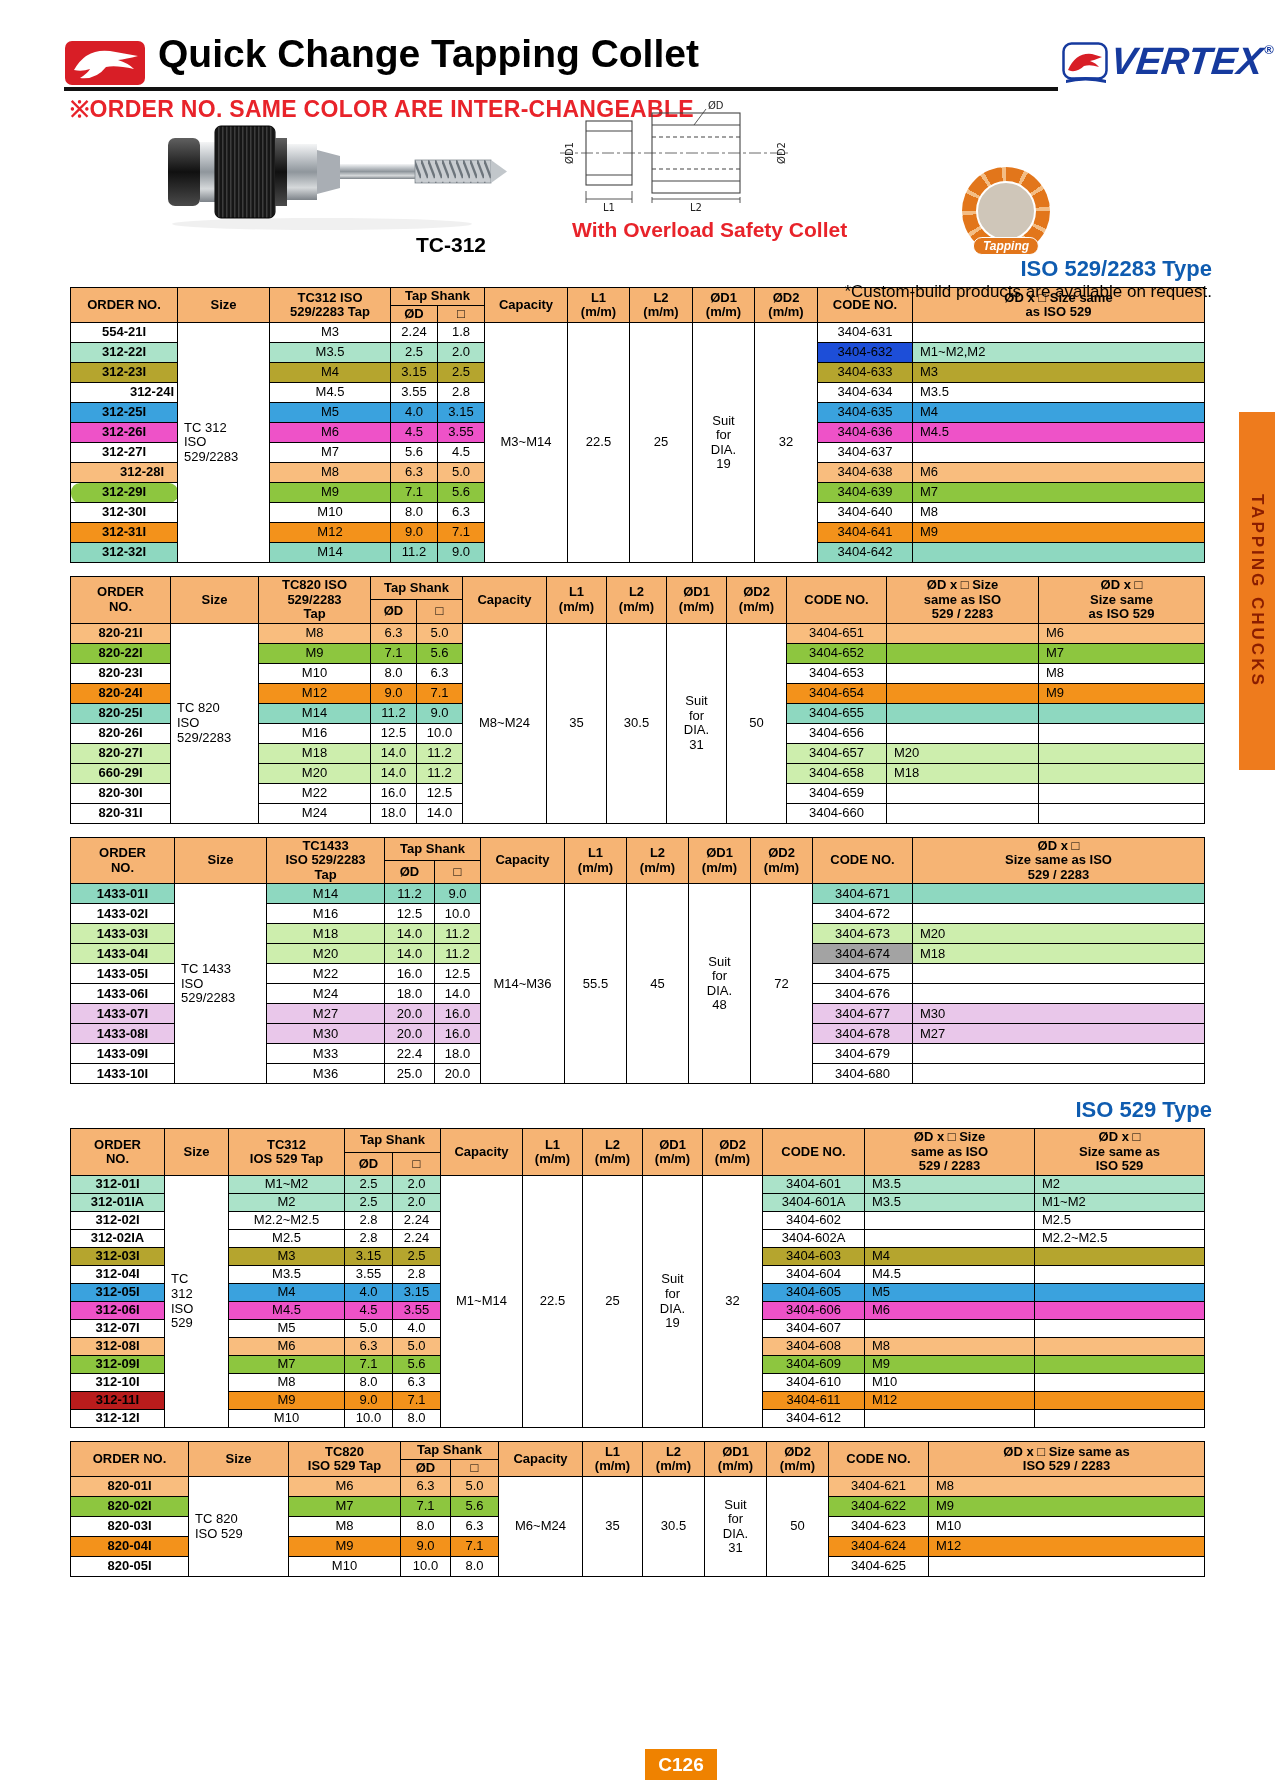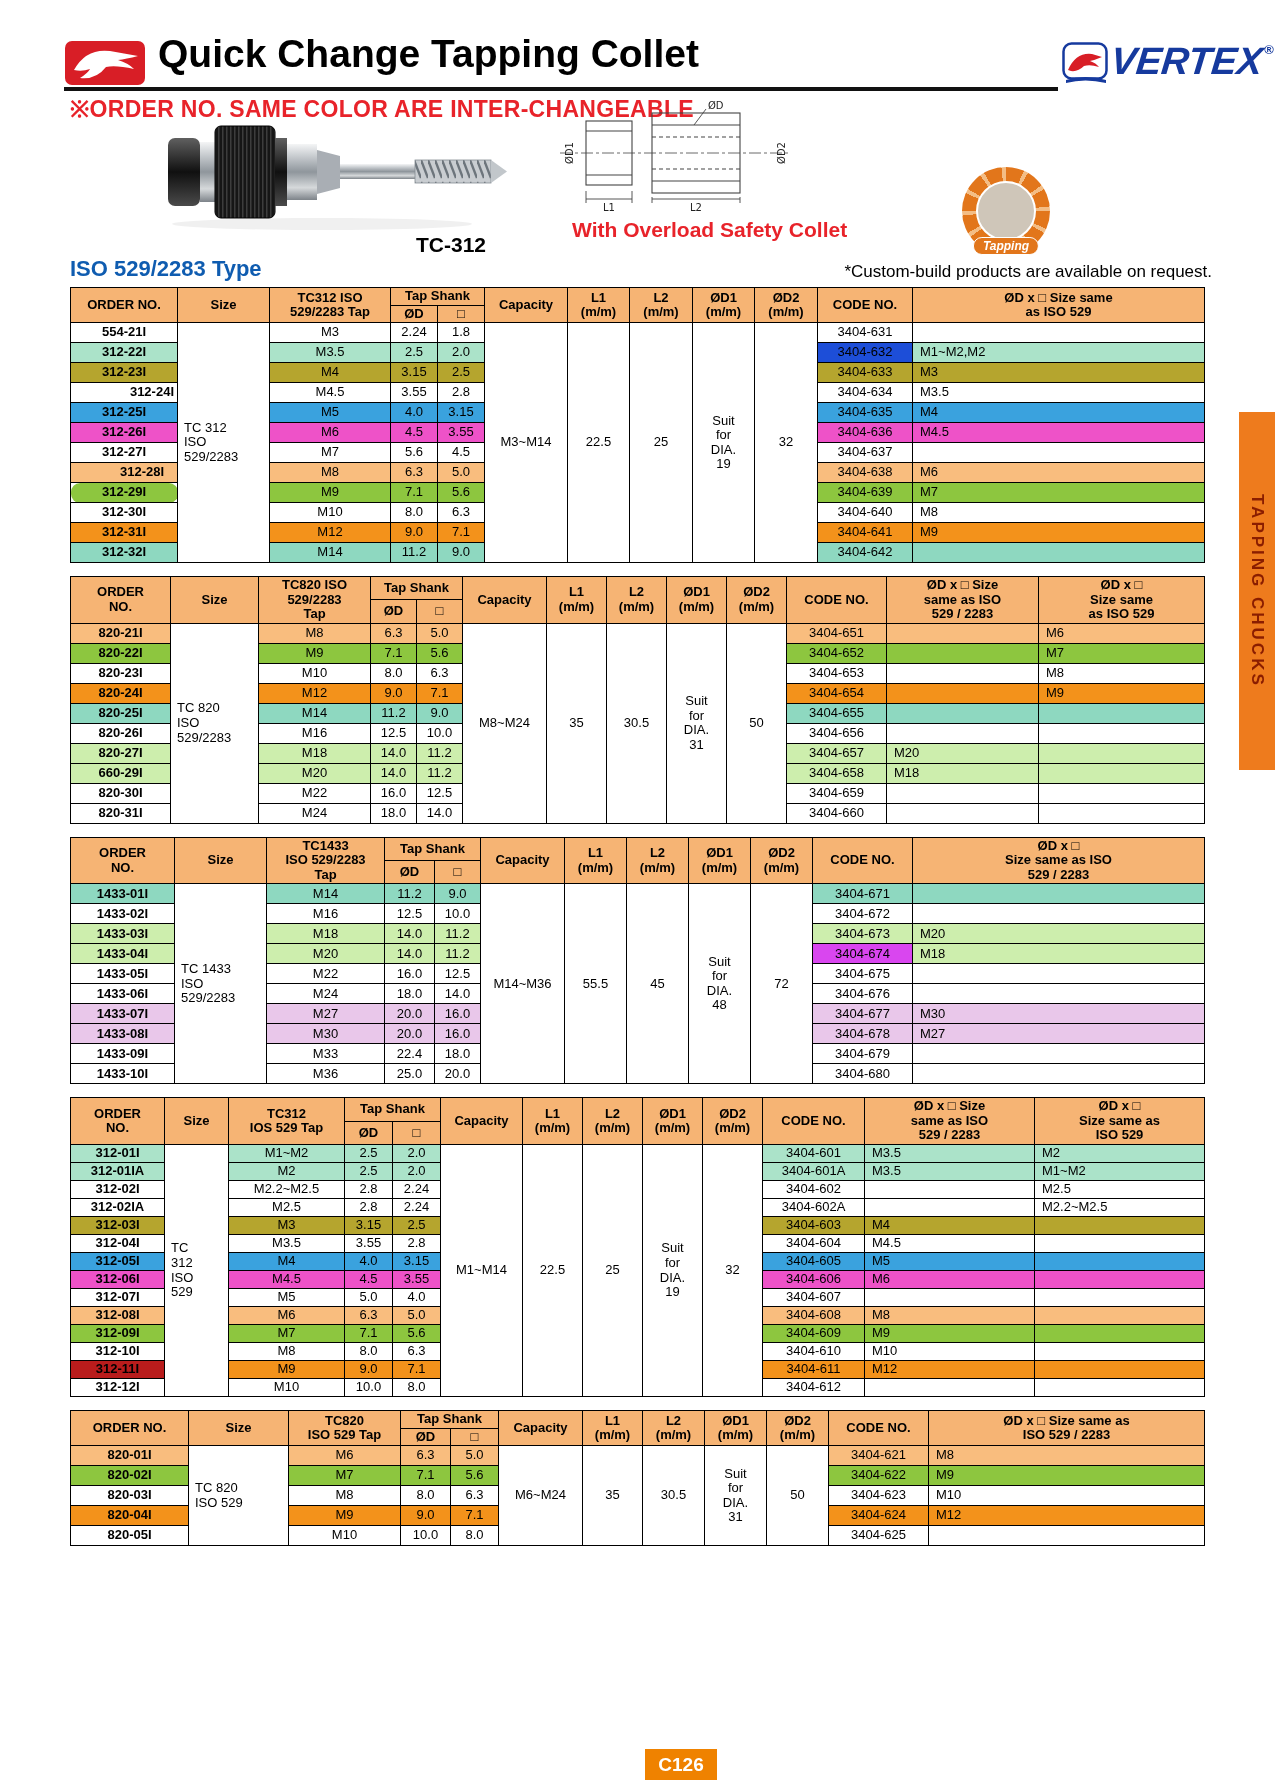--- a/index.html
+++ b/index.html
@@ -31,21 +31,21 @@
   .badge-label { position:absolute; left:50%; bottom:0; transform:translateX(-50%);
     background:#e2761b; color:#fff; font-style:italic; font-weight:bold; font-size:12px;
     padding:1px 9px; border-radius:9px; border:1px solid #fff; white-space:nowrap; }
 
   .side-tab { position:absolute; right:0; top:412px; width:36px; height:358px; background:#ee7b1d;
     color:#8a1d00; writing-mode:vertical-rl; font-weight:bold; font-size:17px; letter-spacing:3px;
     display:flex; align-items:center; justify-content:center; }
 
   
   .content { position:absolute; left:70px; top:256px; width:1142px; }
-  .sec-head-row { display:flex; justify-content:space-between; align-items:flex-end; margin:0 0 5px 0; height:26px; }
+  .sec-head-row { display:flex; justify-content:space-between; align-items:flex-end; margin:0 0 5px 0; height:26px;flex-direction:column; }
   .sec-heading { color:#0f5cb0; font-size:22px; font-weight:bold; }
   .custom-note { font-size:17px; }
   .table-slot { margin-bottom:13px; }
 
   table.data-table { border-collapse:collapse; table-layout:fixed; width:1134px; border:1.5px solid #000; }
   .data-table th,.data-table td { border:1px solid #000; font-size:13px; text-align:center;
     padding:1px 3px; white-space:pre-line; line-height:1.12; overflow:hidden; }
   .data-table th { background:#f6b474; font-weight:bold; }
   .data-table tbody td { height:20px; }
   table.compact tbody td { height:18px; }
@@ -550,21 +550,21 @@
             <td style="background: rgb(205, 238, 173);">14.0</td>
             <td style="background: rgb(205, 238, 173);">11.2</td>
             <td style="background: rgb(205, 238, 173);">3404-673</td>
             <td class="extra" style="background: rgb(205, 238, 173);">M20</td>
           </tr>
           <tr>
             <td class="order" style="background: rgb(205, 238, 173);">1433-04I</td>
             <td style="background: rgb(205, 238, 173);">M20</td>
             <td style="background: rgb(205, 238, 173);">14.0</td>
             <td style="background: rgb(205, 238, 173);">11.2</td>
-            <td style="background: #d946ef;">3404-674</td>
+            <td style="background: #a3a3a3;">3404-674</td>
             <td class="extra" style="background: rgb(205, 238, 173);">M18</td>
           </tr>
           <tr>
             <td class="order" style="background: rgb(255, 255, 255);">1433-05I</td>
             <td style="background: rgb(255, 255, 255);">M22</td>
             <td style="background: rgb(255, 255, 255);">16.0</td>
             <td style="background: rgb(255, 255, 255);">12.5</td>
             <td style="background: rgb(255, 255, 255);">3404-675</td>
             <td class="extra" style="background: rgb(255, 255, 255);"></td>
           </tr>
@@ -604,20 +604,23 @@
             <td class="order" style="background: rgb(255, 255, 255);">1433-10I</td>
             <td style="background: rgb(255, 255, 255);">M36</td>
             <td style="background: rgb(255, 255, 255);">25.0</td>
             <td style="background: rgb(255, 255, 255);">20.0</td>
             <td style="background: rgb(255, 255, 255);">3404-680</td>
             <td class="extra" style="background: rgb(255, 255, 255);"></td>
           </tr>
         </tbody>
       </table>
     </div>
+  <div class="sec-head-row">
+    <span class="sec-heading">ISO 529 Type</span>
+  </div>
   <div class="table-slot">
       <table class="data-table compact">
         <colgroup>
           <col style="width: 94px;">
           <col style="width: 64px;">
           <col style="width: 116px;">
           <col style="width: 48px;">
           <col style="width: 48px;">
           <col style="width: 82px;">
           <col style="width: 60px;">

